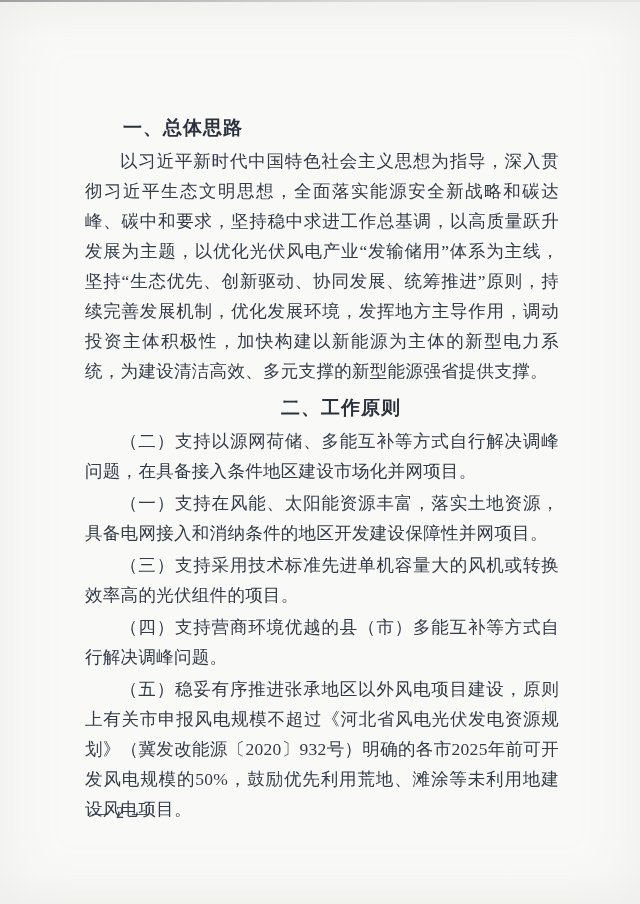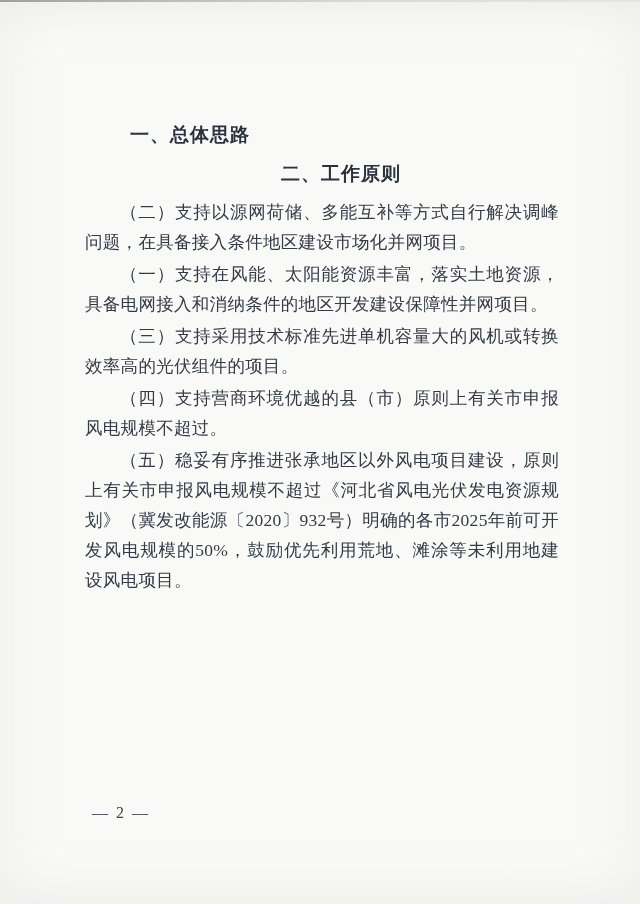--- a/index.html
+++ b/index.html
@@ -30,21 +30,21 @@
     left: 85px;
     top: 112px;
     width: 474px;
   }
   .heading {
     font-family: "Liberation Sans", "DejaVu Sans", sans-serif;
     font-size: 19px;
     font-weight: 700;
     color: #2b323e;
     line-height: 32px;
-    margin: 7px;
+    margin: 0;
     padding: 0;
     text-indent: 2em;
     letter-spacing: 1px;
   }
   .heading.second {
     margin-top: 6px;
     text-align: center;
   }
   .para {
     font-size: 17.5px;
@@ -69,28 +69,29 @@
 </style>
 </head>
 <body>
 
 <div class="page">
   <div class="scan-edge"></div>
 
   <div class="content">
     <h2 class="heading">一、总体思路</h2>
 
+    <p class="para">以习近平新时代中国特色社会主义思想为指导，深入贯彻习近平生态文明思想，全面落实能源安全新战略和碳达峰、碳中和要求，坚持稳中求进工作总基调，以高质量跃升发展为主题，以优化光伏风电产业“发输储用”体系为主线，坚持“生态优先、创新驱动、协同发展、统筹推进”原则，持续完善发展机制，优化发展环境，发挥地方主导作用，调动投资主体积极性，加快构建以新能源为主体的新型电力系统，为建设清洁高效、多元支撑的新型能源强省提供支撑。</p>
 
     <h2 class="heading second">二、工作原则</h2>
 
     <p class="para">（二）支持以源网荷储、多能互补等方式自行解决调峰问题，在具备接入条件地区建设市场化并网项目。</p>
 
     <p class="para">（一）支持在风能、太阳能资源丰富，落实土地资源，具备电网接入和消纳条件的地区开发建设保障性并网项目。</p>
 
     <p class="para">（三）支持采用技术标准先进单机容量大的风机或转换效率高的光伏组件的项目。</p>
 
-    <p class="para">（四）支持营商环境优越的县（市）原则上有关市申报风电规模不超过。</p>
+    <p class="para">（四）支持营商环境优越的县（市）多能互补等方式自行解决调峰问题。</p>
 
     <p class="para">（五）稳妥有序推进张承地区以外风电项目建设，原则上有关市申报风电规模不超过《河北省风电光伏发电资源规划》（冀发改能源〔2020〕932号）明确的各市2025年前可开发风电规模的50%，鼓励优先利用荒地、滩涂等未利用地建设风电项目。</p>
   </div>
 
   <div class="page-number">— 2 —</div>
 </div>
 
 </body></html>

